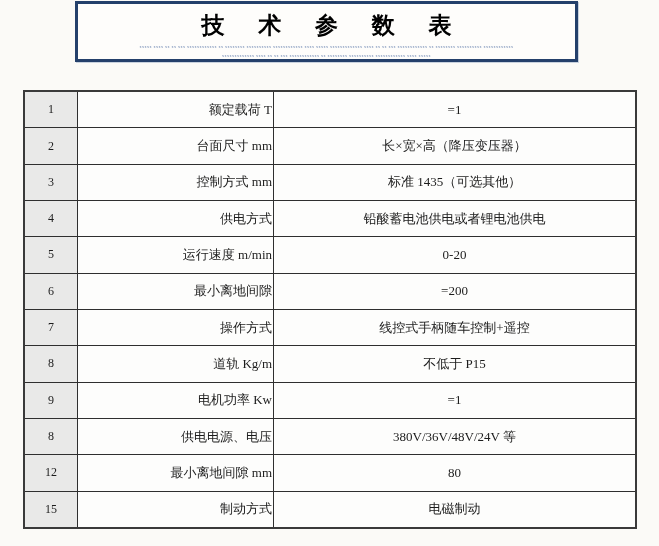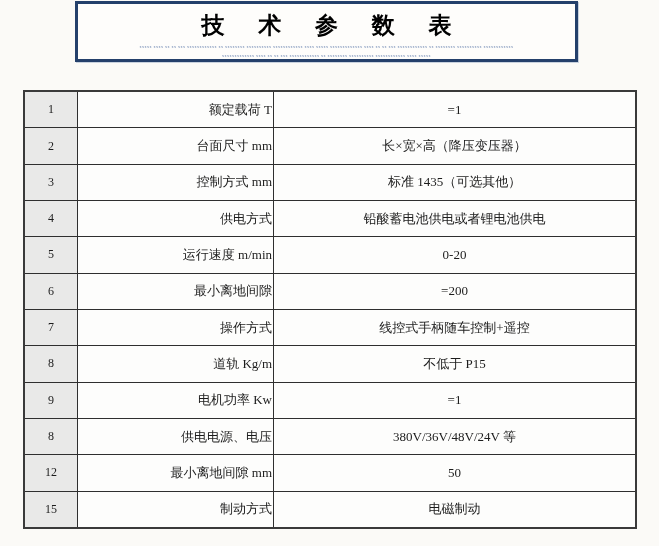--- a/index.html
+++ b/index.html
@@ -137,21 +137,21 @@
     <td class="num">8</td>
     <td class="label">供电电源、电压</td>
     <td class="value">380V/36V/48V/24V 等</td>
   </tr>
 
 
 
   <tr>
     <td class="num">12</td>
     <td class="label">最小离地间隙 mm</td>
-    <td class="value">50</td>
+    <td class="value">80</td>
   </tr>
 
 
   <tr>
     <td class="num">15</td>
     <td class="label">制动方式</td>
     <td class="value">电磁制动</td>
   </tr>
 </tbody>
 </table>

